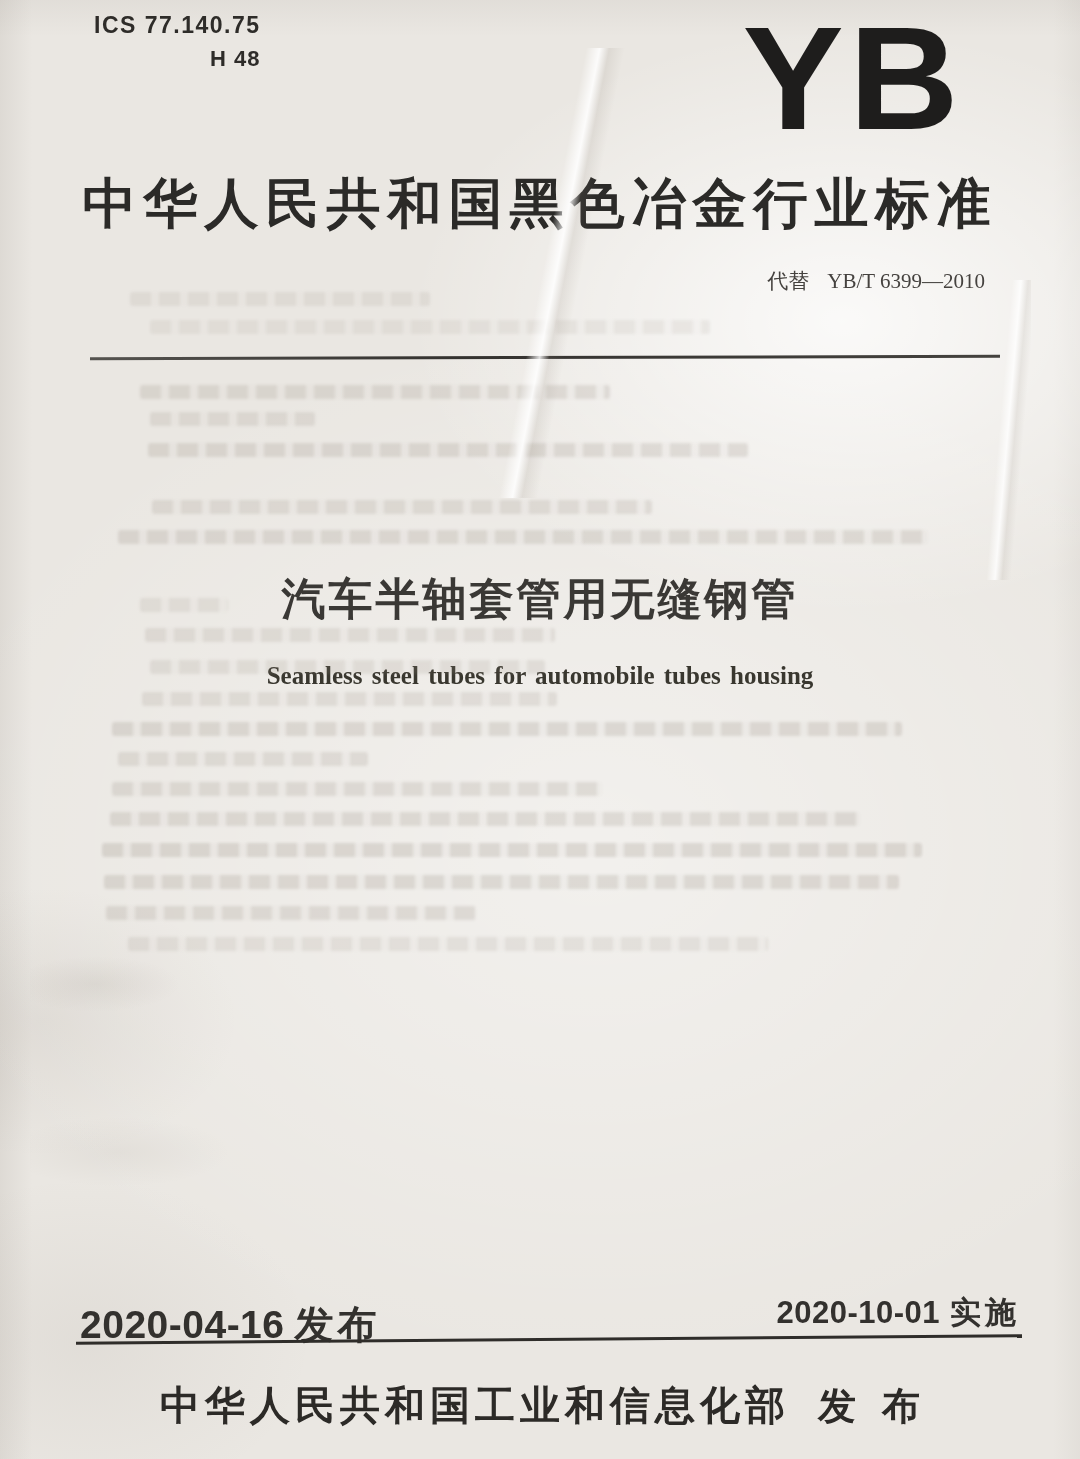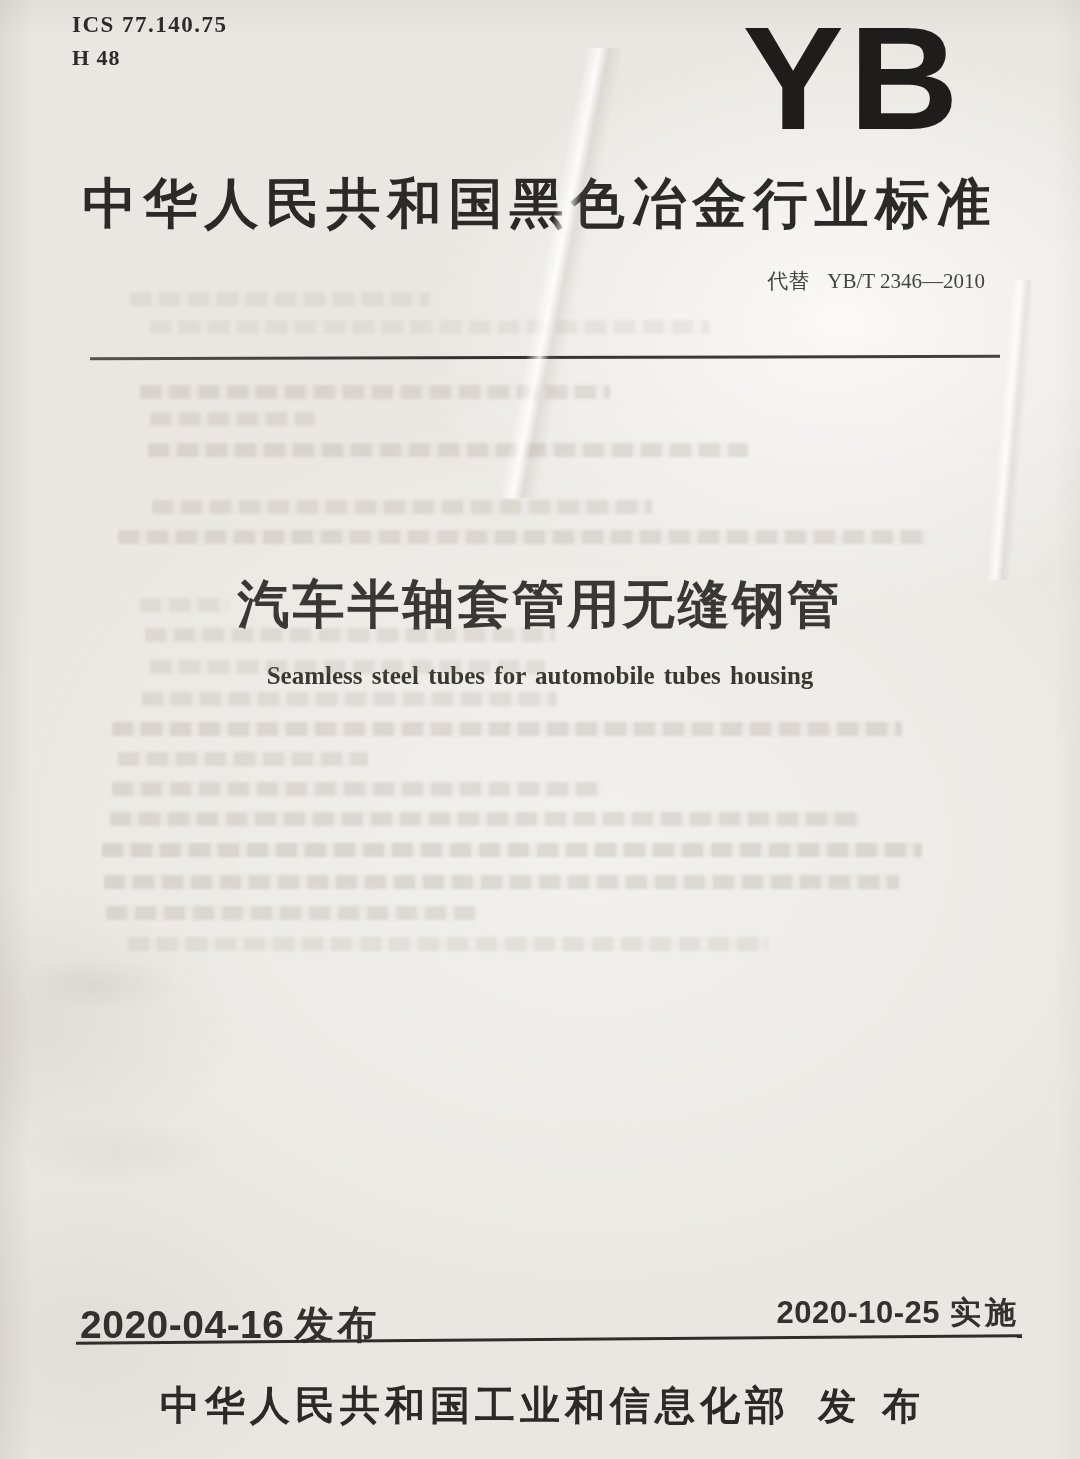--- a/index.html
+++ b/index.html
@@ -14,44 +14,44 @@
       radial-gradient(620px 420px at 78% 22%, rgba(255,255,255,.78), rgba(255,255,255,0) 70%),
       radial-gradient(900px 700px at 55% 58%, rgba(255,255,255,.40), rgba(255,255,255,0) 75%),
       radial-gradient(260px 180px at 4% 70%, rgba(120,108,96,.10), rgba(120,108,96,0) 75%),
       radial-gradient(300px 220px at 8% 92%, rgba(120,108,96,.08), rgba(120,108,96,0) 75%),
       linear-gradient(90deg, rgba(110,100,90,.10), rgba(110,100,90,0) 3%),
       linear-gradient(180deg, rgba(110,100,90,.07), rgba(110,100,90,0) 2.5%),
       linear-gradient(270deg, rgba(110,100,90,.06), rgba(110,100,90,0) 2.5%),
       var(--paper,#eae7e2);
   }
   
-  .ics-block{position:absolute;left:72px;top:12px;font-family:Liberation Serif, serif;font-weight:bold;}
+  .ics-block{position:absolute;left:94px;top:12px;font-family:Liberation Sans, sans-serif;font-weight:bold;}
   .ics-line{font-size:23px;letter-spacing:1.5px;}
-  .class-line{font-size:22px;margin-top:7px;letter-spacing:1px;}
+  .class-line{font-size:22px;margin-top:7px;letter-spacing:1px;text-align:right;}
   .yb-logo{
     position:absolute;top:6px;right:116px;
     font-size:146px;line-height:1;font-weight:bold;
     letter-spacing:5px;color:#1e1d1c;
     transform:scaleX(1.04);transform-origin:right top;
   }
   .org-title{
     position:absolute;top:168px;left:0;width:100%;
     text-align:center;font-weight:bold;font-size:54px;
     letter-spacing:7px;color:#2b2a28;white-space:nowrap;
   }
   .std-num-block{position:absolute;top:260px;right:95px;text-align:right;font-family:"Liberation Serif",serif;}
   .std-number{font-size:28px;font-weight:bold;letter-spacing:.5px;color:#242322;}
   .replaces-line{margin-top:7px;font-size:21px;color:#45423f;}
   .replaces-line .gap{display:inline-block;width:18px;}
   .rule{position:absolute;background:#3e3c39;}
   .rule-top{left:90px;top:356px;width:910px;height:2.5px;transform:rotate(-0.15deg);background:linear-gradient(90deg,#55534f,#34322f 40%,#44423e);}
   
   .cn-title{
     position:absolute;top:570px;left:0;width:100%;
-    text-align:center;font-weight:bold;font-size:52px;
+    text-align:center;font-weight:bold;font-size:44px;
     letter-spacing:3px;color:#3a3835;white-space:nowrap;
   }
   .en-title{
     position:absolute;top:662px;left:0;width:100%;
     text-align:center;font-family:"Liberation Serif",serif;
     font-weight:bold;font-size:25px;color:#39372f;word-spacing:3px;
   }
   
   .issue-date{position:absolute;left:80px;top:1298px;font-size:39px;font-weight:bold;color:#33312e;letter-spacing:.5px;}
   .impl-date{position:absolute;right:60px;top:1292px;font-size:31px;font-weight:bold;color:#33312e;letter-spacing:.5px;}
@@ -94,21 +94,21 @@
     <div class="ics-line">ICS 77.140.75</div>
     <div class="class-line">H 48</div>
   </div>
 
   <div class="yb-logo">YB</div>
 
   <div class="org-title">中华人民共和国黑色冶金行业标准</div>
 
   <div class="std-num-block">
     <div class="replaces-line">
-      <span>代替</span><span class="gap"></span><span>YB/T 2346—2010</span>
+      <span>代替</span><span class="gap"></span><span>YB/T 6399—2010</span>
     </div>
   </div>
 
   <div class="rule rule-top"></div>
 
   <div class="cn-title">汽车半轴套管用无缝钢管</div>
   <div class="en-title">Seamless steel tubes for automobile tubes housing</div>
 
   <div id="bleed-layer">
       <div class="bleed" style="left: 130px; top: 292px; width: 300px; opacity: 0.55;"></div>
@@ -133,21 +133,21 @@
     </div>
 
   <div class="crease-1"></div>
   <div class="crease-2"></div>
   <div class="crease-3"></div>
 
   <div class="issue-date">
     <span>2020-04-16</span><span class="date-label">发布</span>
   </div>
   <div class="impl-date">
-    <span>2020-10-25</span><span class="date-label">实施</span>
+    <span>2020-10-01</span><span class="date-label">实施</span>
   </div>
 
   <div class="rule rule-bottom"></div>
 
   <div class="publisher-row">
     <span class="issuer">中华人民共和国工业和信息化部</span>
     <span class="issuer-action">发布</span>
   </div>
 
 </div>

